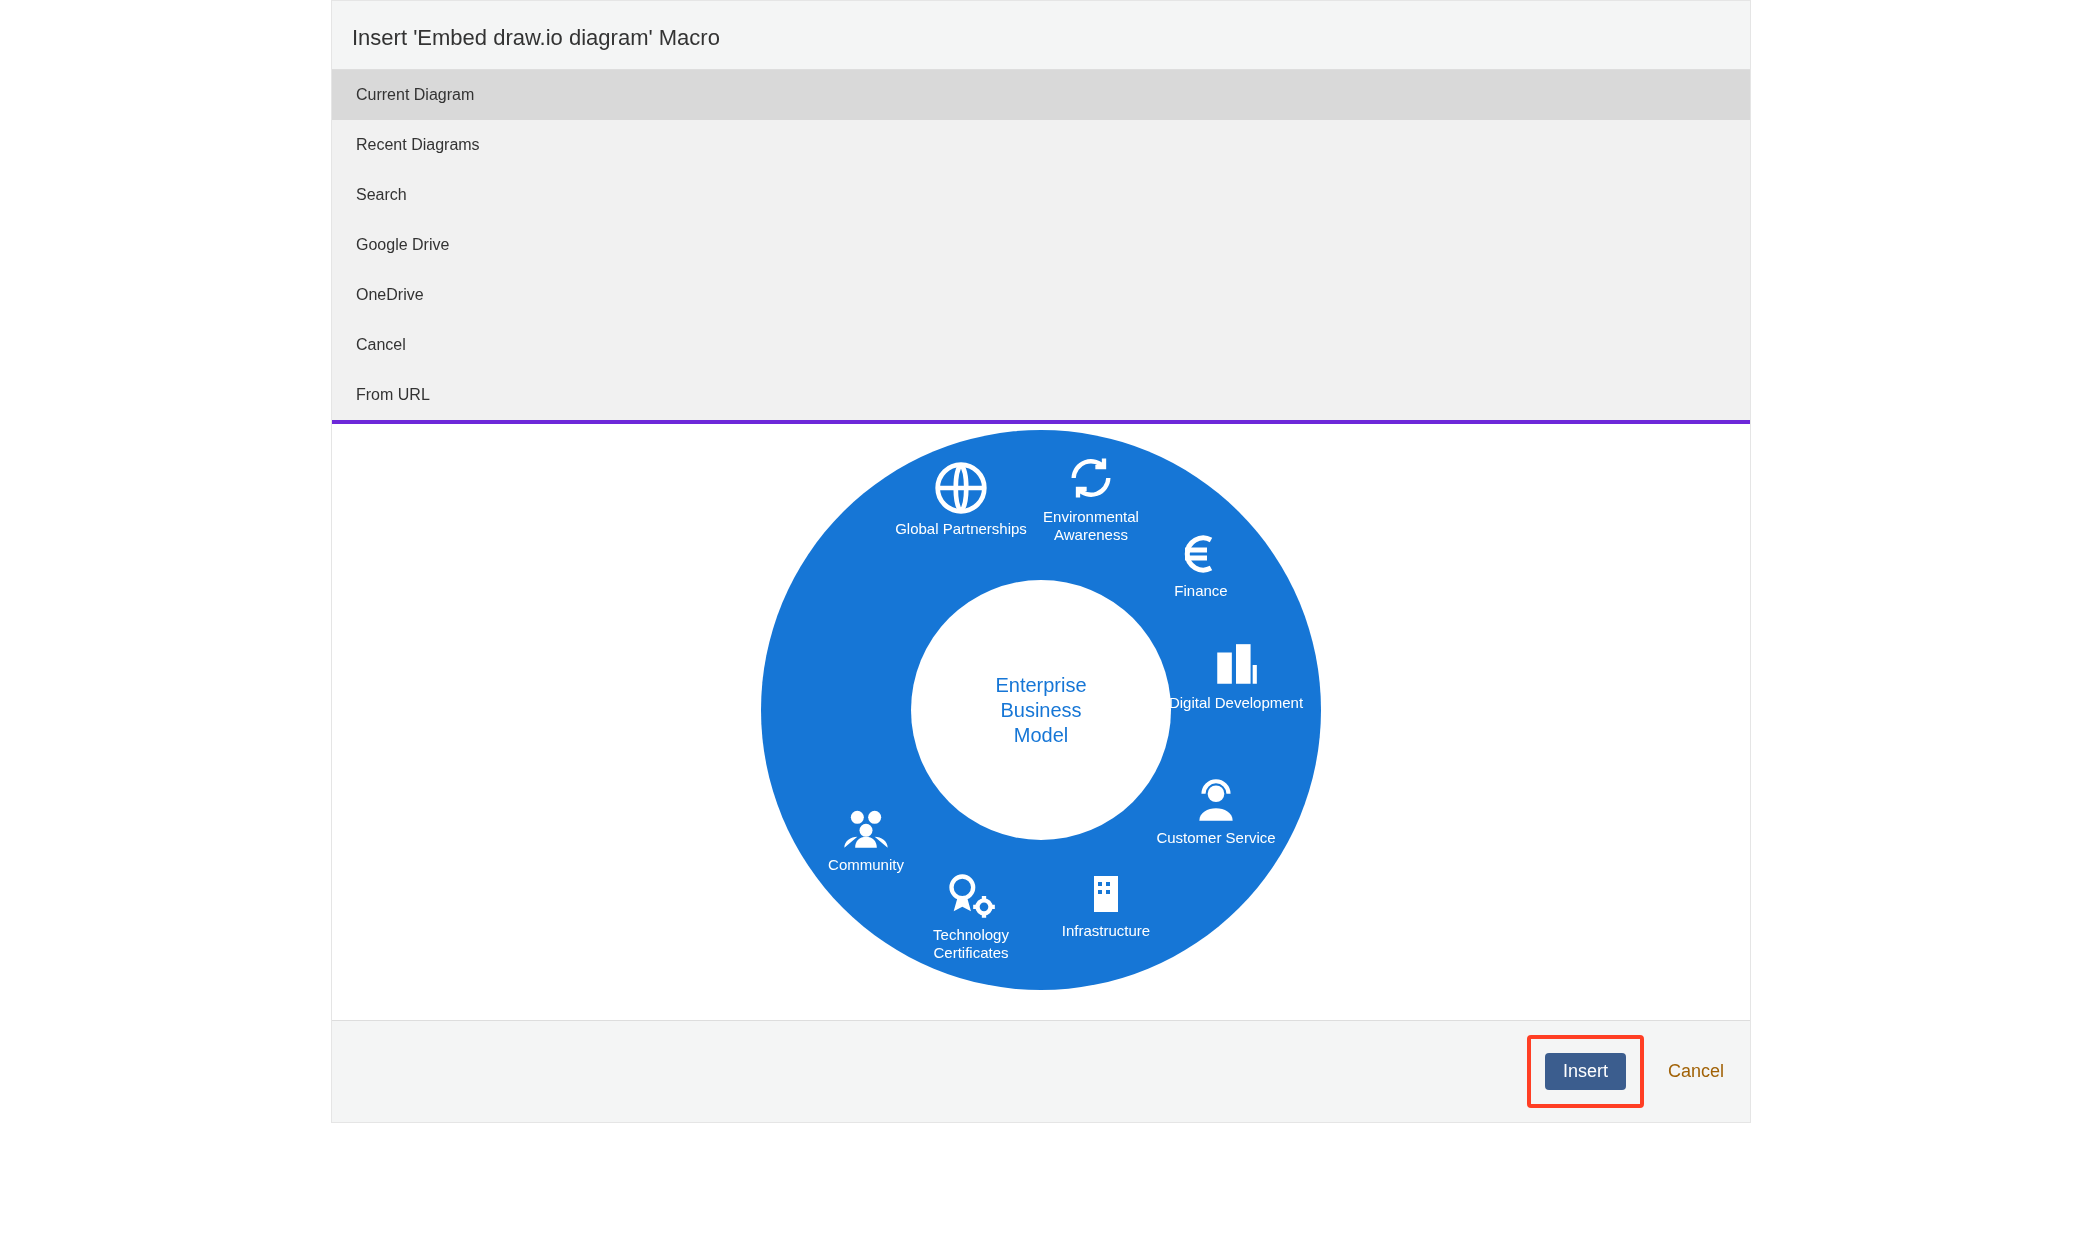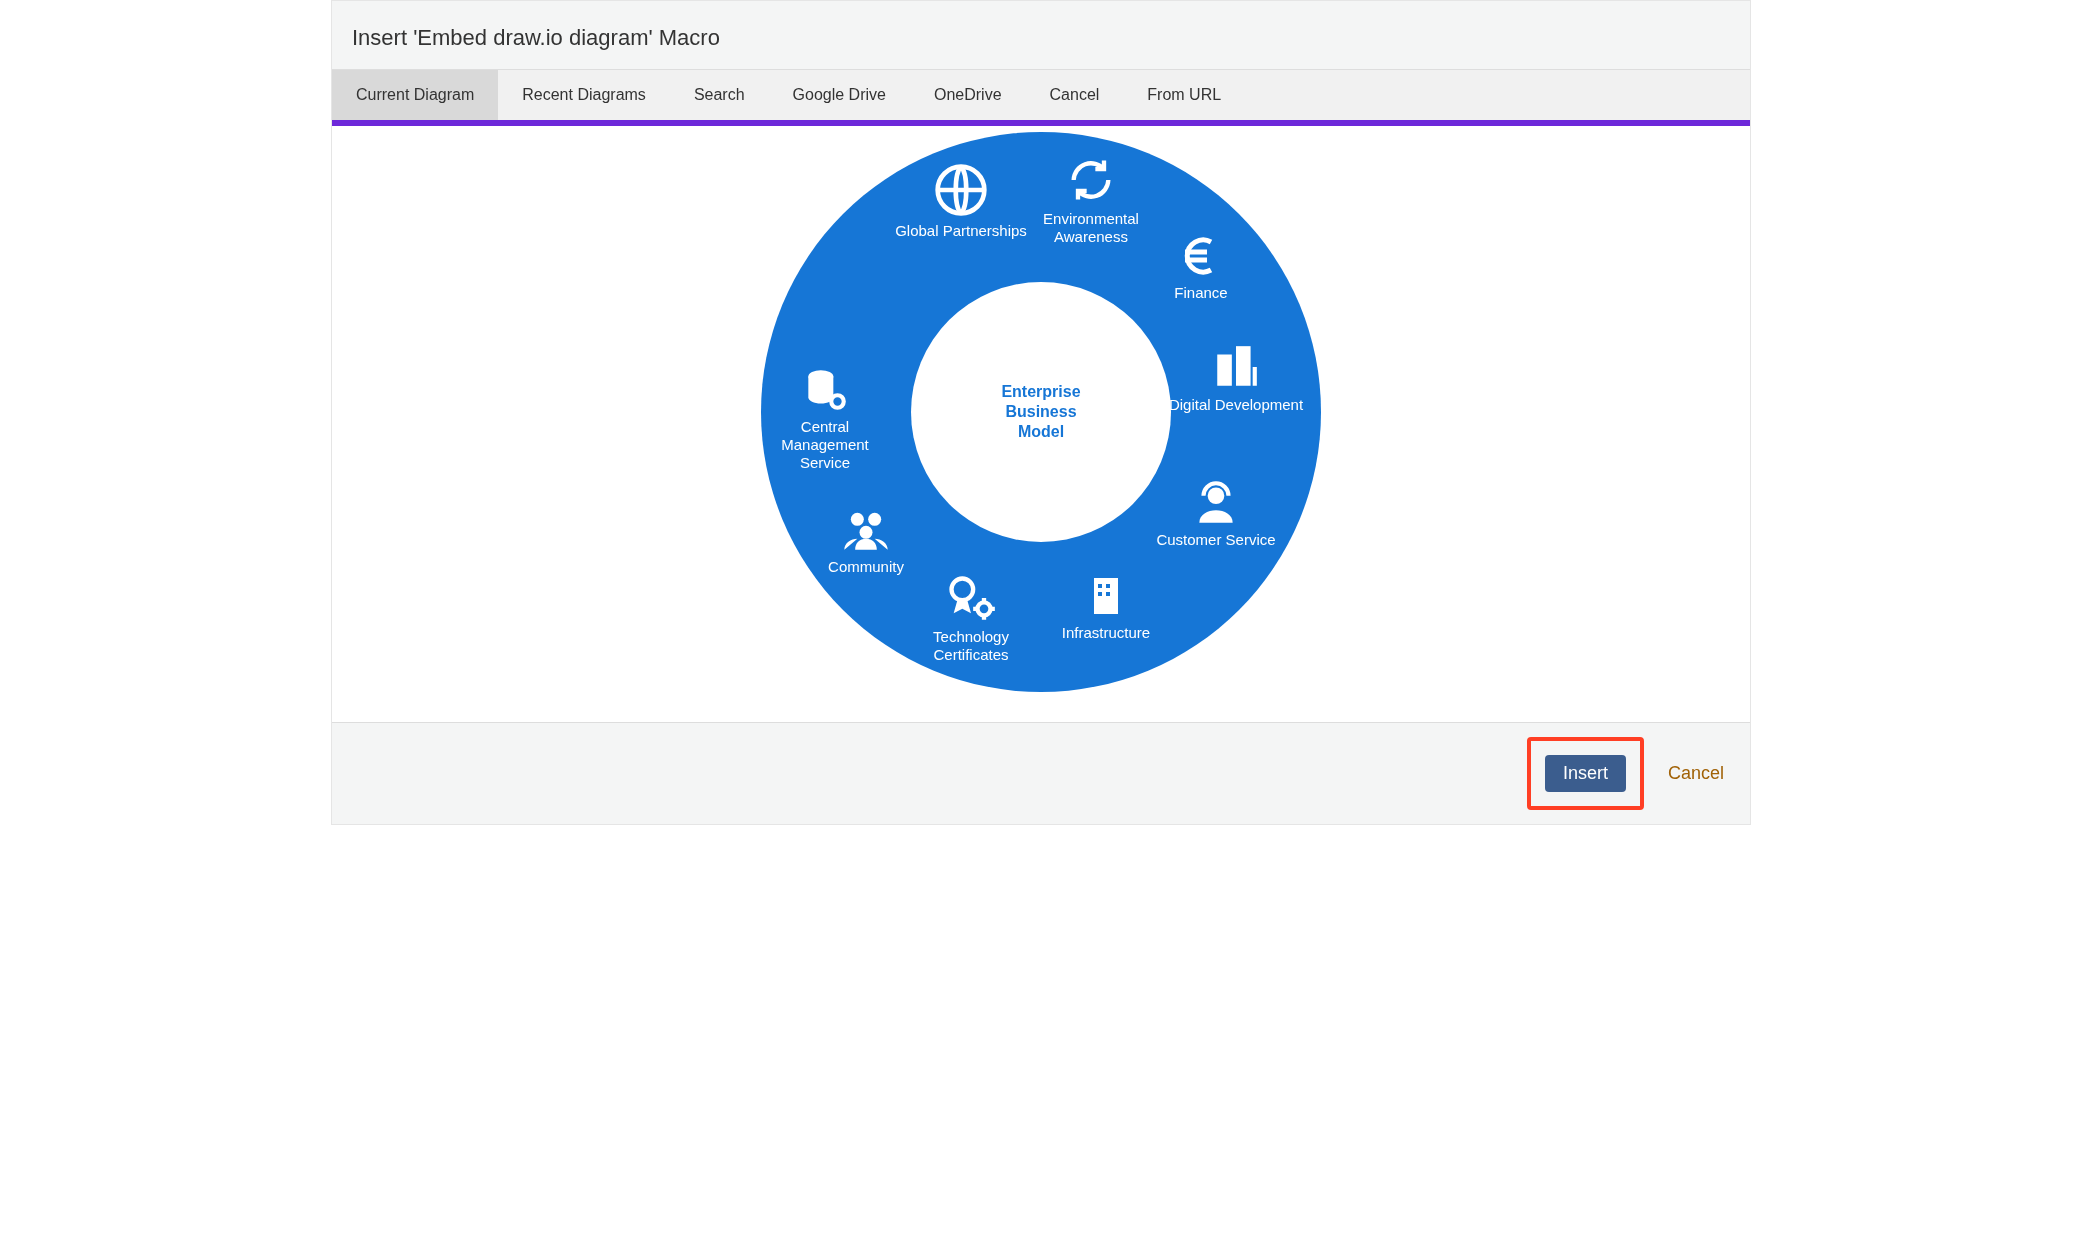--- a/index.html
+++ b/index.html
@@ -1,26 +1,26 @@
 <!DOCTYPE html>
 <html><head>
 <meta charset="utf-8">
 <style>
   html,body{margin:0;padding:0;font-family:-apple-system,BlinkMacSystemFont,"Segoe UI",Helvetica,Arial,sans-serif;background:#fff;color:#222;}
   .dialog{width:1418px;margin:0 auto;background:#fff;border:1px solid #e5e5e5;}
   .title{font-size:22px;font-weight:400;color:#333;padding:24px 20px 18px 20px;background:#f4f5f5;border-bottom:1px solid #ddd;}
-  .tabs{display:flex;background:#f1f1f1;border-bottom:6px solid #6d28d9;}
+  .tabs{display:flex;background:#f1f1f1;border-bottom:4px solid #6d28d9;flex-direction:column;}
   .tab{padding:16px 24px;font-size:16px;color:#333;cursor:pointer;}
   .tab.active{background:#d9d9d9;}
   .filename{padding:8px 6px;font-size:15px;color:#777;background:#f4f4f4;border-bottom:1px solid #ddd;}
   .canvas{display:flex;align-items:flex-start;justify-content:center;padding:6px 0 10px 0;background:#fff;min-height:580px;}
   .diagram{position:relative;width:560px;height:560px;}
   .ring{position:absolute;left:0;top:0;width:560px;height:560px;border-radius:50%;background:#1676d6;}
   .hole{position:absolute;left:50%;top:50%;width:260px;height:260px;margin-left:-130px;margin-top:-130px;border-radius:50%;background:#fff;display:flex;align-items:center;justify-content:center;text-align:center;}
-  .hole span{color:#1676d6;font-weight:700;font-size:16px;line-height:1.25;}
+  .hole span{color:#1676d6;font-weight:400;font-size:20px;line-height:1.25;}
   .seg{position:absolute;width:140px;text-align:center;color:#fff;font-size:15px;line-height:1.2;}
   .seg .icon{display:block;margin:0 auto 4px auto;}
   .footer{display:flex;justify-content:flex-end;align-items:center;gap:18px;padding:14px 20px;background:#f4f5f5;border-top:1px solid #ddd;}
   .btn-insert{background:#3b5d8e;color:#fff;border:0;padding:8px 18px;font-size:18px;border-radius:4px;cursor:pointer;}
   .insert-hl{border:4px solid #ff3e24;padding:14px;border-radius:4px;}
   .btn-cancel{color:#a16207;font-size:18px;background:none;border:0;cursor:pointer;}
 </style>
 </head>
 <body>
 
@@ -116,28 +116,20 @@
       <div class="seg" style="left:35px;top:370px;">
         <svg class="icon" width="52" height="52" viewBox="0 0 24 24" fill="#fff">
             <circle cx="8" cy="8" r="3"></circle>
             <circle cx="16" cy="8" r="3"></circle>
             <circle cx="12" cy="14" r="3"></circle>
             <path d="M2 22c0-3 3-5 6-5M16 17c3 0 6 2 6 5M7 22c0-3 2-5 5-5s5 2 5 5"></path>
           </svg>
         <span>Community</span>
       </div>
 
-      <div class="seg" style="left:-6px;top:232px;">
-        <svg class="icon" width="50" height="50" viewBox="0 0 24 24" fill="#fff">
-            <ellipse cx="10" cy="6" rx="6" ry="3"></ellipse>
-            <path d="M4 6v10c0 1.7 2.7 3 6 3s6-1.3 6-3V6"></path>
-            <circle cx="18" cy="18" r="3" fill="none" stroke="#fff" stroke-width="2"></circle>
-          </svg>
-        <span>Central Management Service</span>
-      </div>
 
 
     </div>
   </div>
 
   <div class="footer">
     <span class="insert-hl">
       <button class="btn-insert">Insert</button>
     </span>
     <button class="btn-cancel">Cancel</button>

